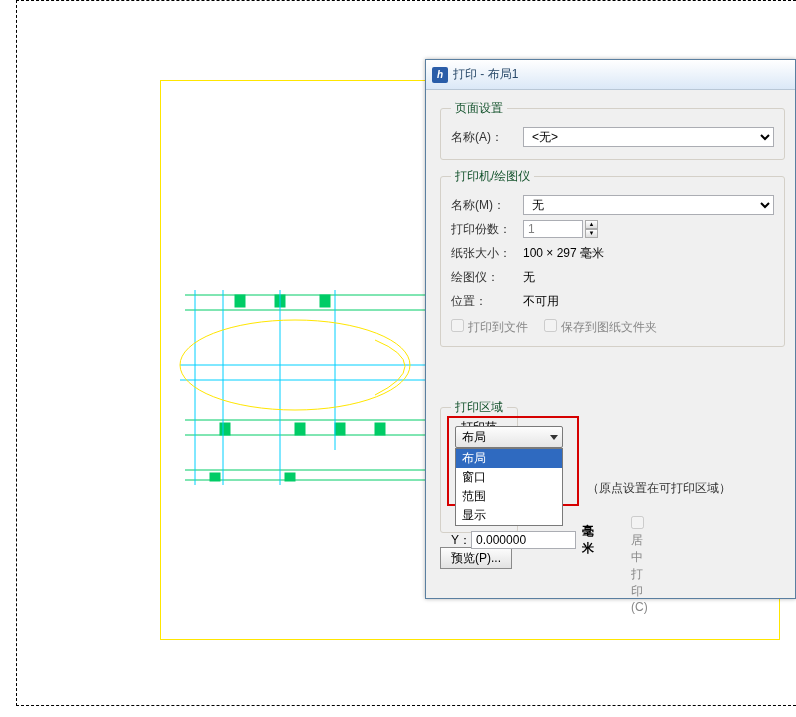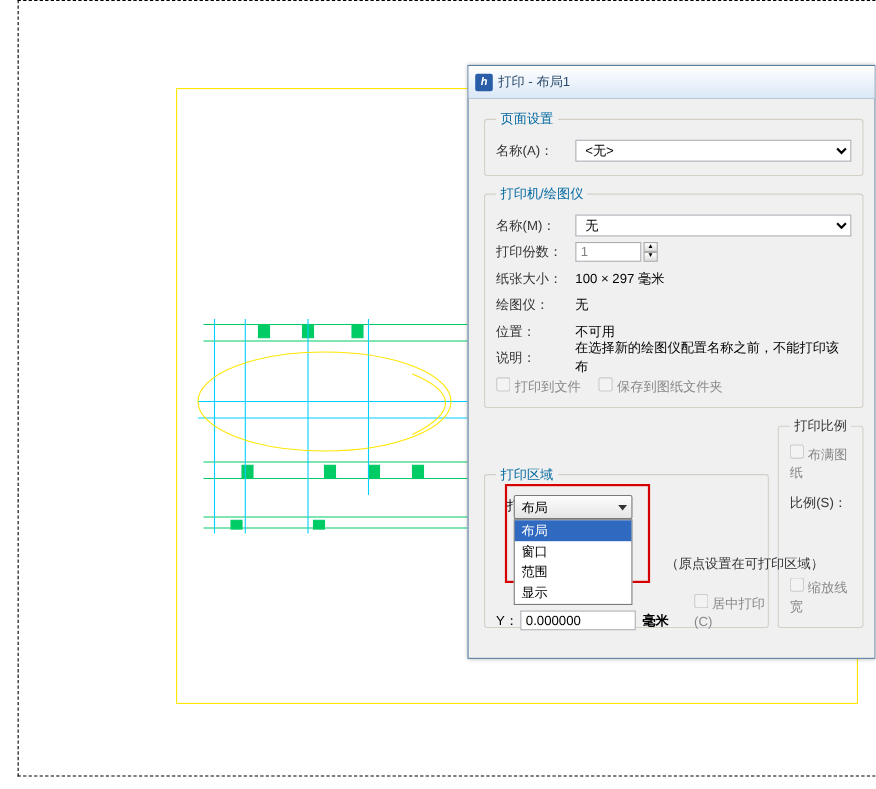--- a/index.html
+++ b/index.html
@@ -78,21 +78,21 @@
       position: relative;
     }
     fieldset {
       border: 1px solid #d4d0c8;
       border-radius: 3px;
       padding: 8px 10px 10px 10px;
       margin-bottom: 8px;
     }
     fieldset legend {
       padding: 0 4px;
-      color: #0369a1;
+      color: #14532d;
     }
     .row {
       display: flex;
       align-items: center;
       height: 24px;
     }
     .lbl { width: 72px; color: #333; }
     .inp, select.inp {
       height: 20px;
       border: 1px solid #abadb3;
@@ -142,21 +142,21 @@
       gap: 8px;
     }
     .cols > fieldset:first-child { flex: 1 1 260px; margin-top: 44px; }
     .cols > fieldset:last-child  { flex: 0 0 78px; }
     
     .highlight {
       position: absolute;
       border: 2px solid #d60000;
       padding: 8px 6px;
       top: 0;
-      left: 18px;
+      left: 6px;
       width: 132px;
       height: 90px;
     }
     .print-area {
       position: relative;
       min-height: 134px;
       overflow: visible;
     }
     .combo-btn {
       width: 108px;
@@ -289,24 +289,20 @@
         <span>100 × 297 毫米</span>
       </div>
       <div class="row">
         <span class="lbl">绘图仪：</span>
         <span>无</span>
       </div>
       <div class="row">
         <span class="lbl">位置：</span>
         <span>不可用</span>
       </div>
-      <div class="row">
-        <span class="lbl">说明：</span>
-        <span>在选择新的绘图仪配置名称之前，不能打印该布</span>
-      </div>
       <div class="checkbox-row">
         <label>
           <input type="checkbox" disabled="" style="">
           <span>打印到文件</span>
         </label>
         <label>
           <input type="checkbox" disabled="" style="">
           <span>保存到图纸文件夹</span>
         </label>
       </div>
@@ -325,45 +321,34 @@
             <span class="tri"></span>
           </div>
           <div class="combo-list">
             <div class="sel">布局</div>
             <div>窗口</div>
             <div>范围</div>
             <div>显示</div>
           </div>
         </div>
 
-        <span class="off-text" style="left:164px; top:64px;">（原点设置在可打印区域）</span>
+        <span class="off-text" style="left:146px; top:64px;">（原点设置在可打印区域）</span>
 
         <div style="position:absolute; top:112px; left:10px;" class="row">
           <span style="width:22px;">Y：</span>
           <input class="num" value="0.000000" style="">
           <span style="margin-left:6px;font-weight:bold;">毫米</span>
         </div>
 
         <label class="center-ck">
           <input type="checkbox" disabled="" style="">
           <span>居中打印(C)</span>
         </label>
       </fieldset>
 
-      <fieldset class="scale">
-        <legend>打印比例</legend>
-        <label style="color:#888;display:block;margin-bottom:6px;">
-          <input type="checkbox" disabled="" style="">
-          <span>布满图纸</span>
-        </label>
-        <div class="row">
-          <span>比例(S)：</span>
-        </div>
-        <label style="color:#888;display:block;margin-top:56px;">
-          <input type="checkbox" disabled="" style="">
-          <span>缩放线宽</span>
-        </label>
-      </fieldset>
     </div>
 
+    <div class="bottom-bar">
+      <button class="btn">预览(P)...</button>
+    </div>
 
   </div>
 </div>
 
 </body></html>

